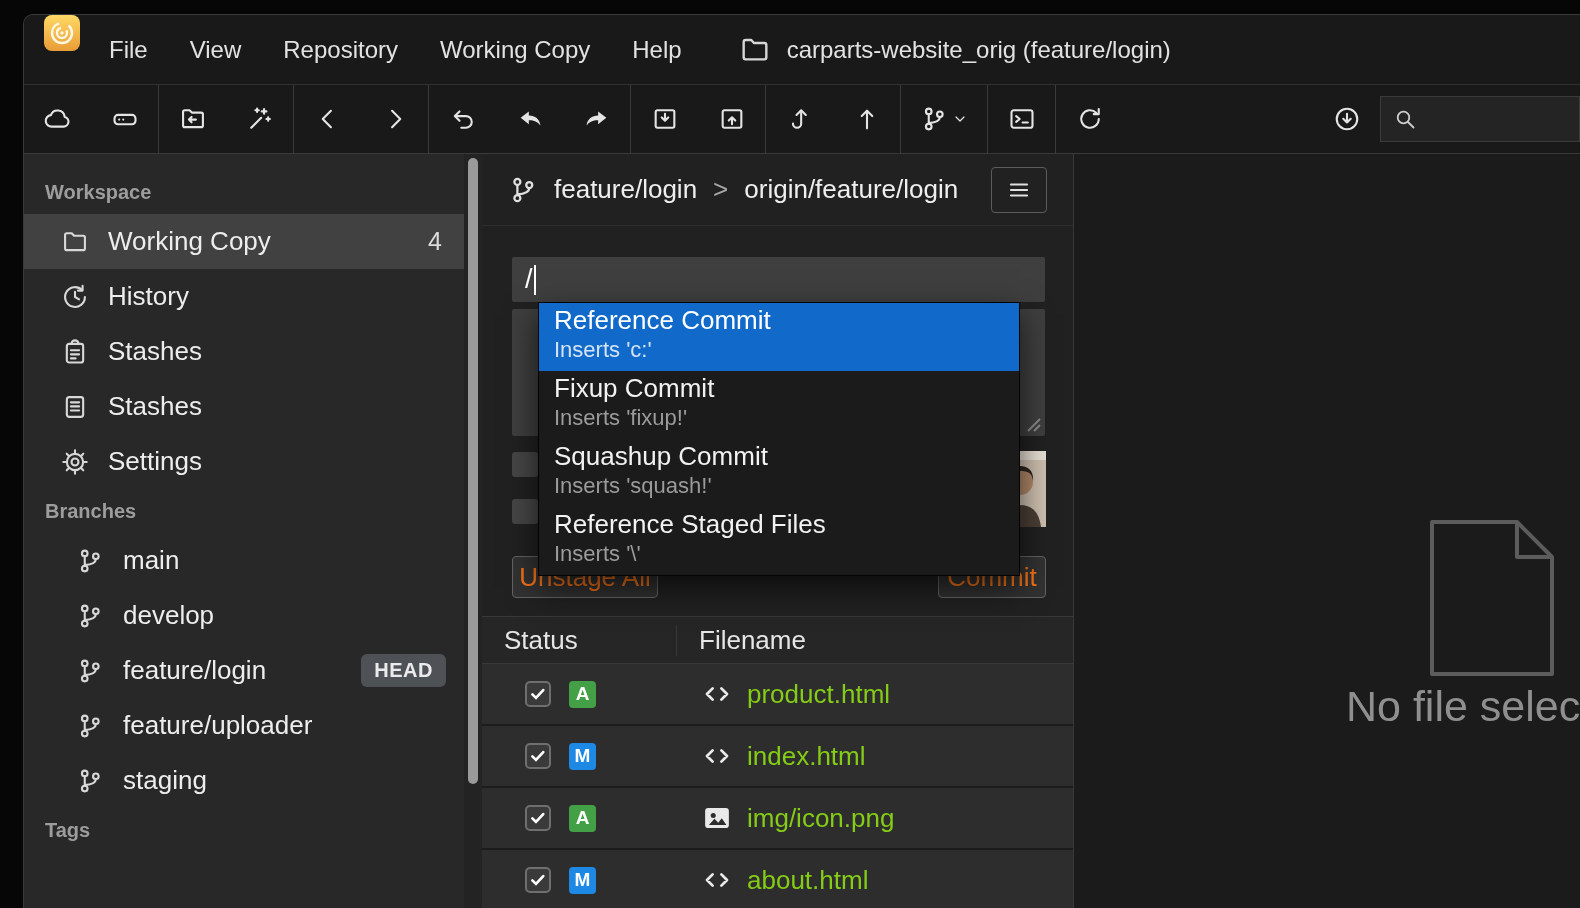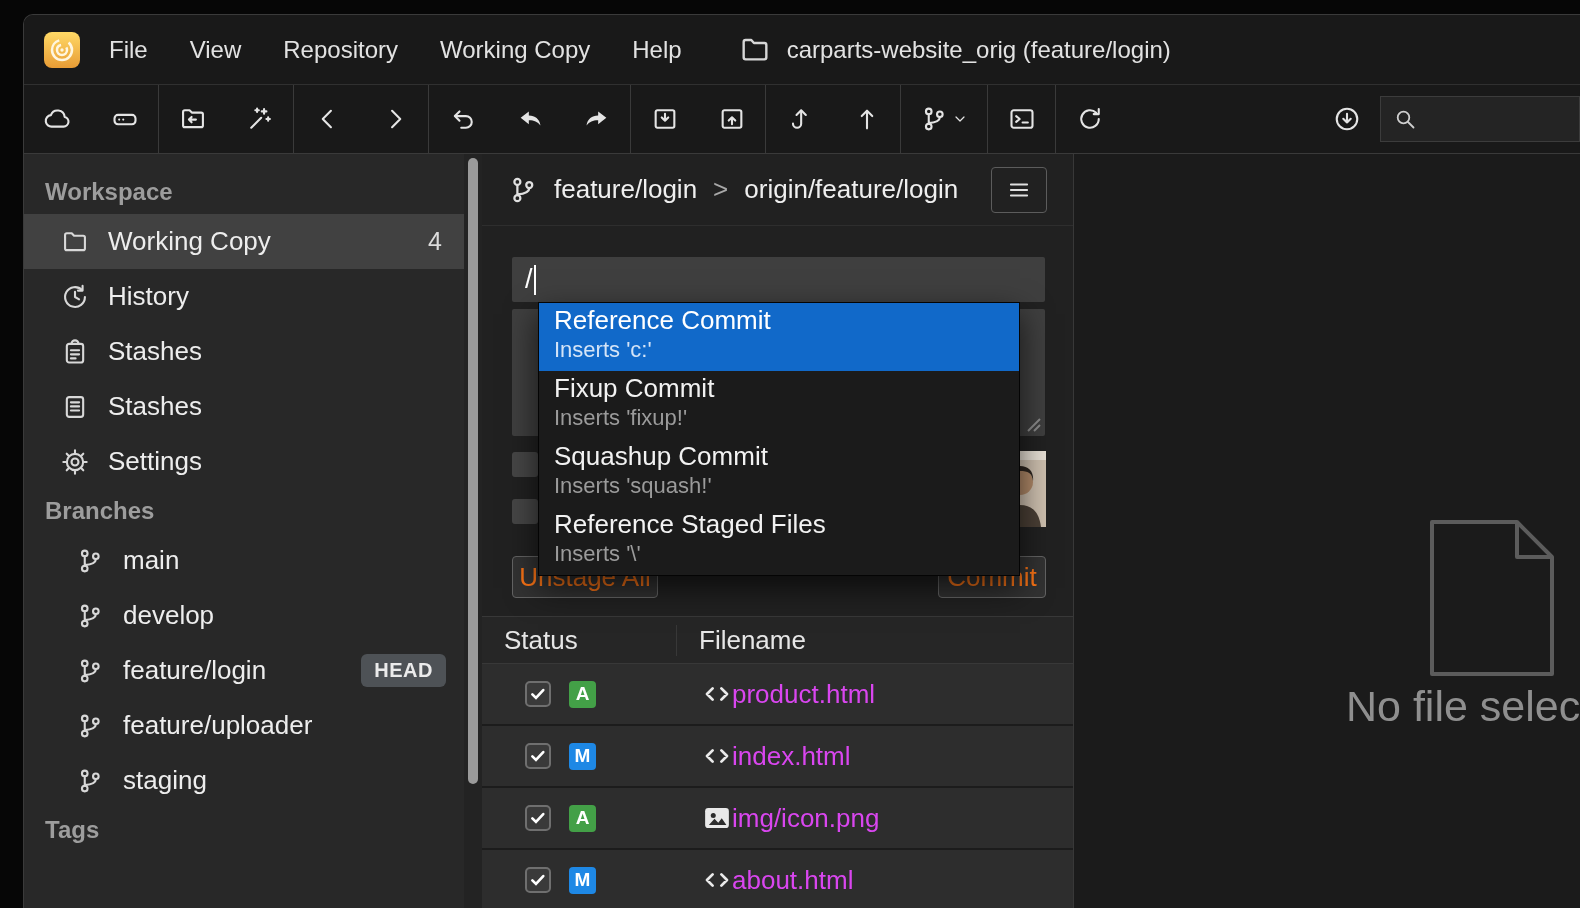--- a/index.html
+++ b/index.html
@@ -3,21 +3,21 @@
 <meta charset="utf-8">
 <style>
   *{margin:0;padding:0;box-sizing:border-box}
   html,body{width:1580px;height:908px;overflow:hidden;background:#060606;
     font-family:"Liberation Sans","DejaVu Sans",sans-serif}
   .window{position:absolute;left:23px;top:14px;right:0;bottom:0;background:#1d1d1d;
     border-top-left-radius:10px;border-top:1px solid #3a3a3a;border-left:1px solid #3a3a3a;
     overflow:hidden;display:flex;flex-direction:column}
 
   
-  .menubar{height:69px;flex:none;display:flex;align-items:center;padding-left:20px;background:#191919}
+  .menubar{height:69px;flex:none;display:flex;padding-left:20px;background:#191919}
   .app-icon{width:36px;height:36px;margin-right:8px;flex:none}
   .menu-item{padding:0 21px;font-size:24px;color:#e2e2e2;height:100%;display:flex;align-items:center}
   .repo-head{display:flex;align-items:center;margin-left:36px;gap:16px;color:#e2e2e2;font-size:24px}
   .repo-head svg{width:32px;height:32px;color:#d6d6d6}
 
   
   .toolbar{height:70px;flex:none;background:#191919;border-top:1px solid #303030;
     border-bottom:1px solid #3a3a3a;display:flex;align-items:stretch}
   .tb-btn{width:67px;display:flex;align-items:center;justify-content:center;color:#e4e4e4}
   .tb-btn svg{width:28px;height:28px}
@@ -28,21 +28,21 @@
   .search-box{width:200px;height:46px;align-self:center;background:#242424;border:1px solid #3c3c3c;
     display:flex;align-items:center;padding-left:12px;gap:10px;color:#cfcfcf}
   .search-box svg{width:24px;height:24px;flex:none}
   .search-box input{background:transparent;border:none;outline:none;color:#e8e8e8;font-size:22px;width:140px}
 
   
   .content{flex:1;display:flex;min-height:0}
 
   
   .sidebar{width:440px;flex:none;background:#282828;padding-top:16px;overflow:hidden}
-  .section-header{height:44px;line-height:44px;padding-left:21px;font-size:24px;font-weight:700;color:#9d9d9d}
+  .section-header{height:44px;line-height:44px;padding-left:21px;font-size:20px;font-weight:700;color:#9d9d9d}
   .mt{}
   .side-item{height:55px;display:flex;align-items:center;padding-left:37px;gap:19px;font-size:26px;color:#ededed}
   .side-item svg{width:28px;height:28px;flex:none;color:#d8d8d8}
   .side-item.selected{background:#414141}
   .branch-item{padding-left:52px}
   .count-badge{margin-left:auto;margin-right:22px;font-size:25px;color:#dcdcdc}
   .head-badge{margin-left:auto;margin-right:18px;background:#4e5256;color:#ebebeb;font-size:20px;
     font-weight:700;padding:5px 13px;border-radius:6px;letter-spacing:.5px}
   .side-scroll{width:18px;flex:none;background:#232323;position:relative}
   .side-scroll .thumb{position:absolute;left:4px;top:4px;width:10px;height:626px;background:#9a9a9a;border-radius:5px}
@@ -87,21 +87,21 @@
   .col-file{display:flex;align-items:center;padding-left:22px}
   .ft-row{height:62px;flex:none;background:#2d2d2d;border-bottom:2px solid #1c1c1c;display:flex;align-items:center}
   .cell-status{width:195px;flex:none;display:flex;align-items:center;padding-left:43px;gap:18px}
   .checkbox{width:26px;height:26px;background:#3a3a3a;border:2px solid #6f6f6f;border-radius:5px;
     display:flex;align-items:center;justify-content:center;color:#fff;flex:none}
   .checkbox svg{width:18px;height:18px}
   .status-badge{width:27px;height:27px;border-radius:4px;display:flex;align-items:center;justify-content:center;
     font-size:19px;font-weight:700;color:#fff;flex:none}
   .status-badge.a{background:#43a047}
   .status-badge.m{background:#1e88e5}
-  .cell-file{display:flex;align-items:center;padding-left:25px;font-size:26px;color:#d946ef}
+  .cell-file{display:flex;align-items:center;gap:15px;padding-left:25px;font-size:26px;color:#84cc16}
   .cell-file svg{width:30px;height:30px;flex:none;color:#eaeaea}
 
   
   .preview{flex:1;background:#1b1b1b;position:relative;overflow:hidden;min-width:0}
   .doc-icon{position:absolute;left:348px;top:358px;color:#5c5c5c}
   .nofile{position:absolute;left:272px;top:528px;font-size:43px;color:#8f8f8f;white-space:nowrap}
 
   svg.ln{fill:none;stroke:currentColor;stroke-width:1.8;stroke-linecap:round;stroke-linejoin:round}
 </style>
 </head>

